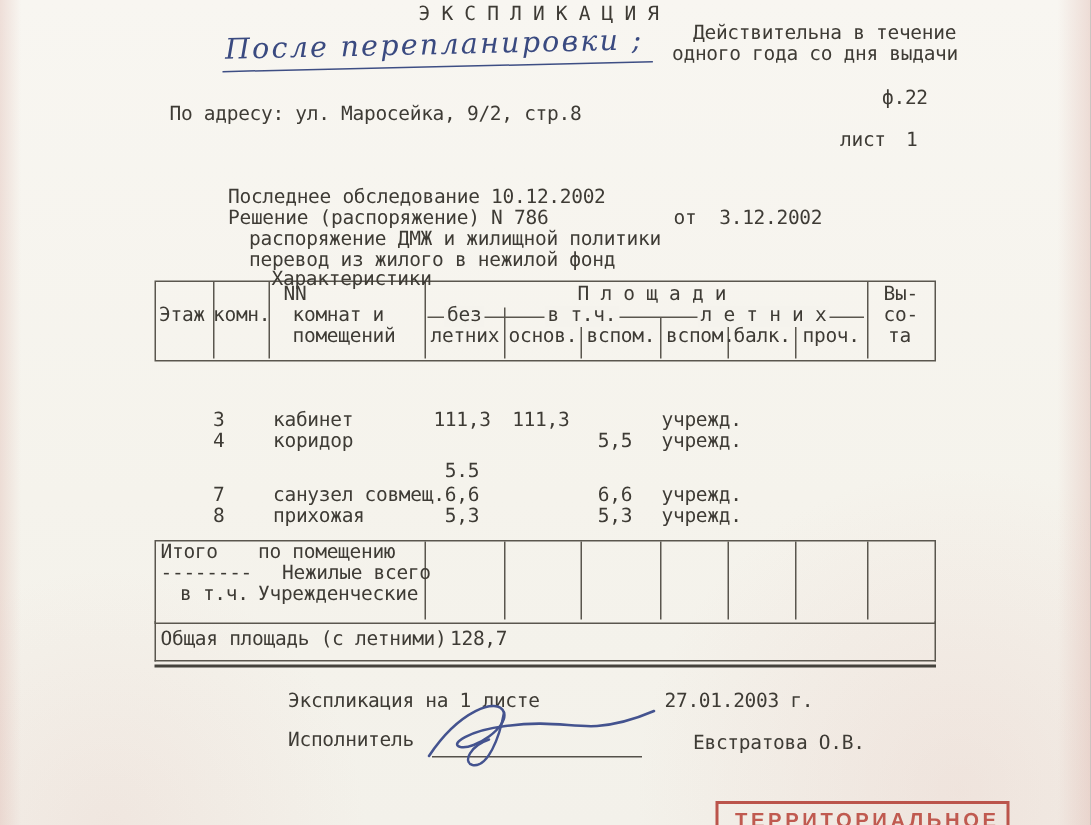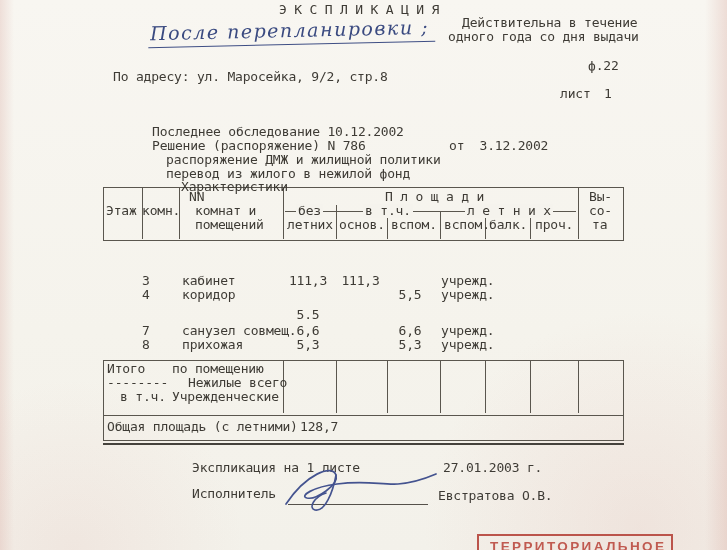--- a/index.html
+++ b/index.html
@@ -147,21 +147,21 @@
 
   <div class="box" style="left:103px;top:414px;width:519px;height:26px;border-top:none;"></div>
   <div class="hl" style="left:103px;top:443px;width:521px;height:2px;background:#45423c;"></div>
   <span class="t" style="left:107px;top:420px;">Общая площадь (с летними)</span>
   <span class="t" style="left:300px;top:420px;">128,7</span>
 
   <div class="t" style="left:192px;top:461px;">Экспликация на 1 листе</div>
   <div class="t" style="left:443px;top:461px;">27.01.2003 г.</div>
   <div class="t" style="left:192px;top:487px;">Исполнитель</div>
   <div class="hl" style="left:288px;top:504px;width:140px;background:#55514a;"></div>
-  <div class="t" style="left:438px;top:489px;">Евстратова О.В.</div>
+  <div class="t" style="left:462px;top:489px;">Евстратова О.В.</div>
 
   <svg id="sig-svg" width="170" height="52" viewBox="0 0 170 52">
     <path d="M8 42 C 28 12, 54 2, 58 13 C 61 23, 38 38, 29 36 C 21 34, 35 25, 59 22 C 88 18, 103 23, 120 22 C 133 21, 144 18, 158 12" fill="none" stroke="#44538f" stroke-width="1.7" stroke-linecap="round"></path>
     <path d="M58 13 C 55 30, 47 50, 37 48 C 30 46, 36 35, 48 31" fill="none" stroke="#44538f" stroke-width="1.6" stroke-linecap="round"></path>
   </svg>
 
   <div id="stamp">
     <span>ТЕРРИТОРИАЛЬНОЕ</span>
   </div>
 

